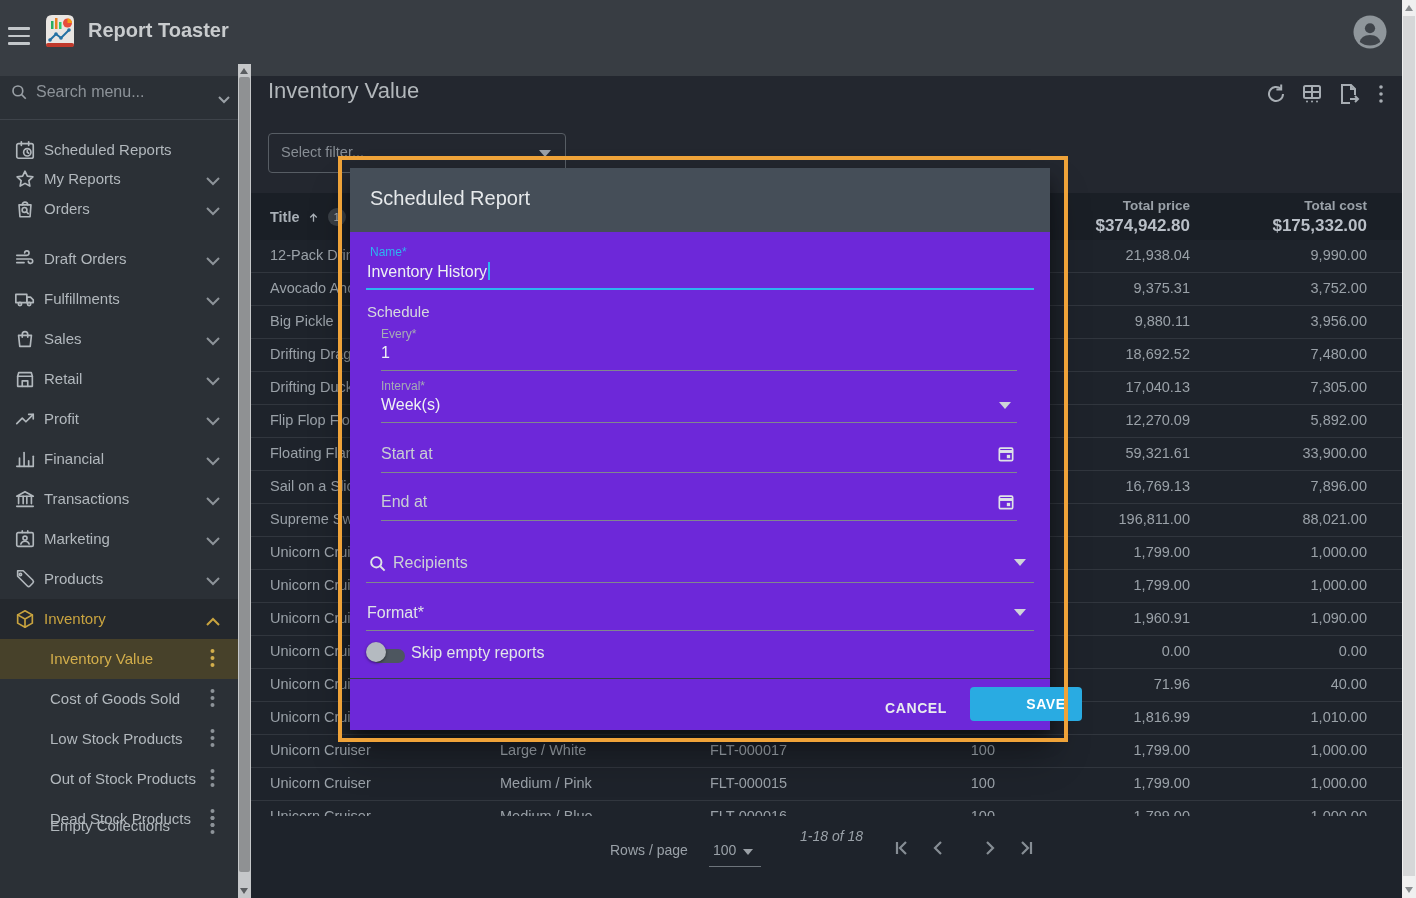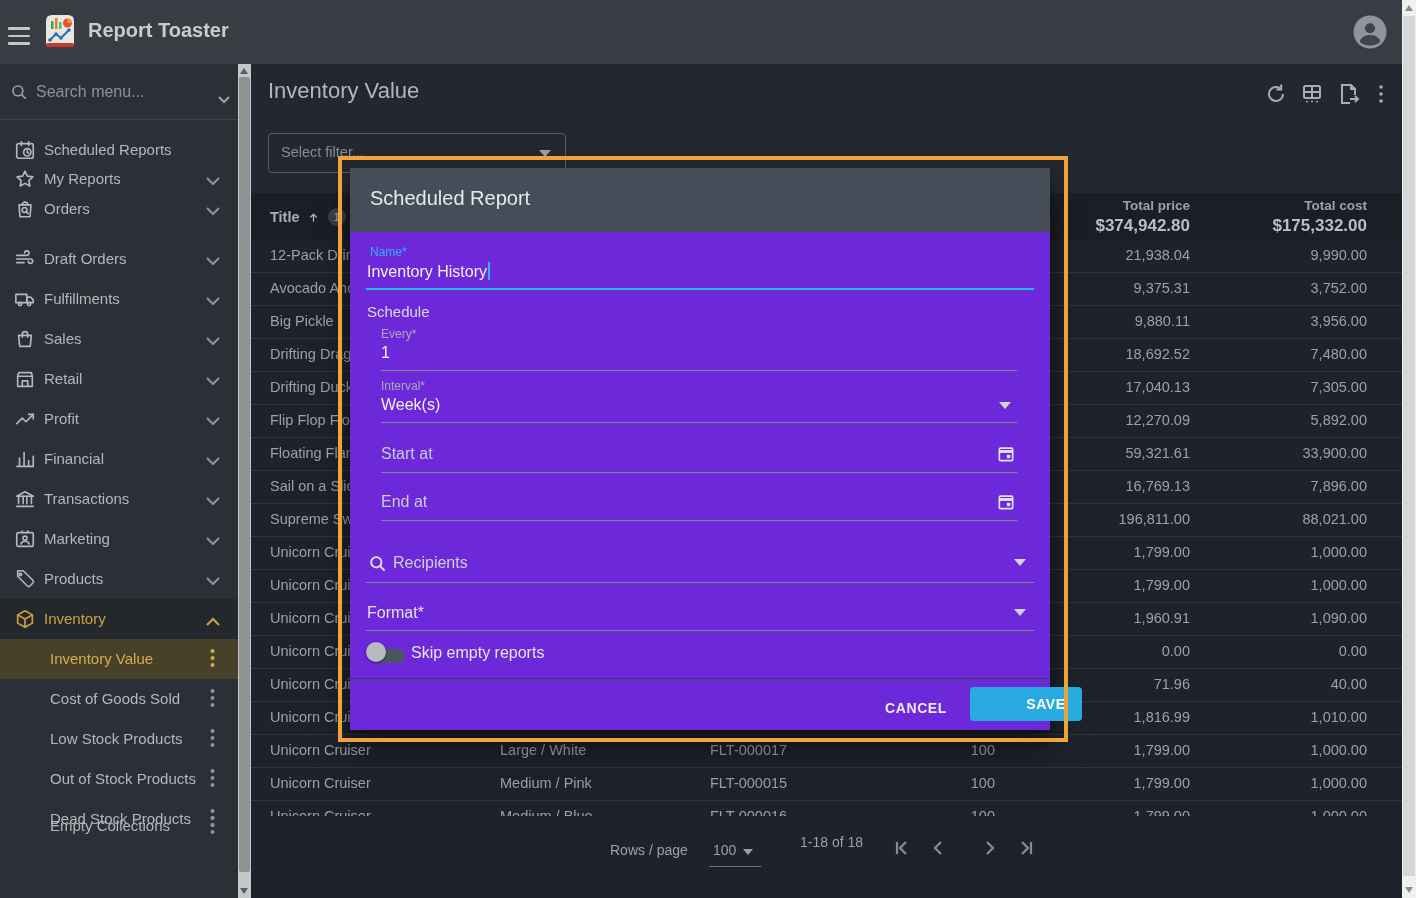--- a/index.html
+++ b/index.html
@@ -1,20 +1,20 @@
 <!DOCTYPE html>
 <html><head>
 <meta charset="utf-8">
 <style>
   html,body{margin:0;padding:0;background:#111;}
   #app{position:relative;width:1416px;height:898px;overflow:hidden;
        font-family:"Liberation Sans",sans-serif;background:#22272f;}
 
   
-  .topbar{position:absolute;left:0;top:0;width:1416px;height:64px;background:#383d43;z-index:5;}
+  .topbar{position:absolute;left:0;top:0;width:1416px;height:76px;background:#383d43;z-index:5;}
   .hamburger{position:absolute;left:8px;top:22px;width:22px;height:20px;cursor:pointer;}
   .hamburger div{height:2.5px;background:#c3c7ca;margin:5px 0;border-radius:1px;}
   .logo{position:absolute;left:42px;top:13px;width:36px;height:38px;}
   .brand{position:absolute;left:88px;top:19px;font-size:20px;font-weight:700;color:#c9ccce;}
   .avatar{position:absolute;left:1352px;top:14px;width:36px;height:36px;}
 
   
   .sidebar{position:absolute;left:0;top:64px;width:238px;height:834px;background:#2b3036;overflow:hidden;z-index:4;}
   .search-row{position:absolute;left:0;top:0;width:238px;height:55px;border-bottom:1px solid #3e434a;}
   .search-row .s-icon{position:absolute;left:10px;top:19px;}
@@ -72,21 +72,21 @@
   .c-sku{left:459px;width:200px;}
   .c-qty{left:580px;width:164px;text-align:right;}
   .c-price{left:755px;width:184px;text-align:right;}
   .c-cost{left:930px;width:186px;text-align:right;}
 
   .tfoot{position:absolute;left:0;top:752px;width:1151px;height:82px;background:#1e232b;font-size:14px;color:#9aa1a8;}
   .tfoot .f-lab{position:absolute;left:359px;top:26px;}
   .tfoot .f-val{position:absolute;left:462px;top:26px;}
   .tfoot .f-car{position:absolute;left:492px;top:33px;}
   .tfoot .f-und{position:absolute;left:458px;top:50px;width:52px;height:1px;background:#6d747b;}
-  .tfoot .f-range{position:absolute;left:549px;top:18px;}
+  .tfoot .f-range{position:absolute;left:549px;top:12px;font-style:italic;}
   .pager{position:absolute;top:20px;width:28px;height:28px;cursor:pointer;}
 
   
   .hl-box{position:absolute;left:338px;top:156px;width:722px;height:578px;border:4px solid #efa339;z-index:60;pointer-events:none;}
 
   
   .modal{position:absolute;left:350px;top:168px;width:700px;height:562px;background:#6d28d9;z-index:50;
          box-shadow:0 11px 15px rgba(0,0,0,.35),0 24px 38px rgba(0,0,0,.3);}
   .m-header{position:absolute;left:0;top:0;width:700px;height:64px;background:#454e58;}
   .m-title{position:absolute;left:20px;top:19px;font-size:20px;font-weight:500;color:#e6e9eb;}

